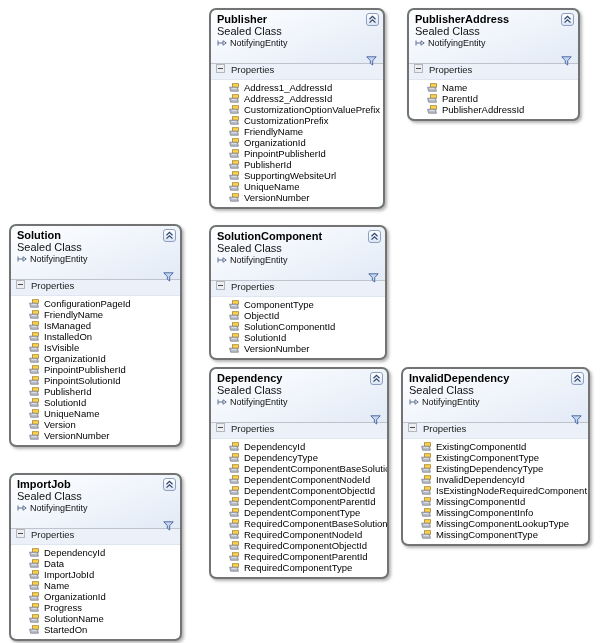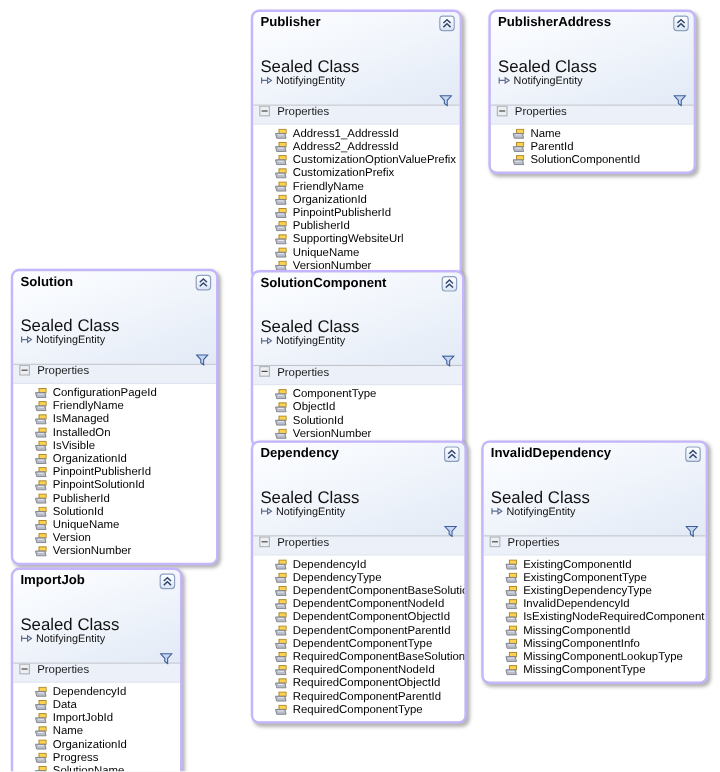--- a/index.html
+++ b/index.html
@@ -13,45 +13,44 @@
   }
   #canvas {
     position: relative;
     width: 600px;
     height: 643px;
     background: #ffffff;
     overflow: hidden;
   }
   .class-box {
     position: absolute;
-    background: #e5e5e5;
-    border: 2px solid #c4b5fd;
+    background: #15803d;
+    border: 2px solid #737373;
     border-radius: 7px;
     box-shadow: 2px 2px 3px rgba(90,90,90,0.45);
     overflow: hidden;
     box-sizing: border-box;
   }
   .hdr {
     position: relative;
     background: linear-gradient(160deg, #fdfeff 0%, #f2f6fc 45%, #e2eaf6 100%);
     padding: 3px 6px 0 6px;
   }
   .title {
     font-size: 11px;
     font-weight: bold;
     color: #000000;
     line-height: 13px;
     white-space: nowrap;
   }
   .modifier {
-    font-size: 14px;
+    font-size: 11px;
     color: #111111;
     line-height: 11px;
     white-space: nowrap;
-    margin-top: 24px;
   }
   .base-row {
     display: flex;
     align-items: center;
     gap: 3px;
     font-size: 9px;
     color: #111111;
     line-height: 12px;
     white-space: nowrap;
   }
@@ -340,21 +339,21 @@
     <span class="prop-name">ParentId</span>
   </div>
         <div class="row">
     <span class="prop-icon">
       <svg width="10" height="9" viewBox="0 0 10 9">
         <rect x="3.5" y="0.7" width="6" height="3.6" fill="#ffd24d" stroke="#a5862c" stroke-width="0.8"></rect>
         <path d="M0.6 4.2 L8.4 4.2 L9.4 8.2 L1.6 8.2 Z" fill="#b9bec9" stroke="#7e828e" stroke-width="0.8"></path>
         <line x1="2.6" y1="5.4" x2="7.6" y2="5.4" stroke="#eef0f4" stroke-width="0.7"></line>
       </svg>
     </span>
-    <span class="prop-name">SolutionComponentId</span>
+    <span class="prop-name">PublisherAddressId</span>
   </div>
       </div>
   </div>
     <div class="class-box" style="left: 9px; top: 224px; width: 173px;">
     <div class="hdr">
       <div class="title">Solution</div>
       <div class="modifier">Sealed Class</div>
       <div class="base-row">
         <span class="inherit-icon">
           <svg width="10" height="8" viewBox="0 0 10 8">
@@ -570,20 +569,30 @@
     <span class="prop-name">ObjectId</span>
   </div>
         <div class="row">
     <span class="prop-icon">
       <svg width="10" height="9" viewBox="0 0 10 9">
         <rect x="3.5" y="0.7" width="6" height="3.6" fill="#ffd24d" stroke="#a5862c" stroke-width="0.8"></rect>
         <path d="M0.6 4.2 L8.4 4.2 L9.4 8.2 L1.6 8.2 Z" fill="#b9bec9" stroke="#7e828e" stroke-width="0.8"></path>
         <line x1="2.6" y1="5.4" x2="7.6" y2="5.4" stroke="#eef0f4" stroke-width="0.7"></line>
       </svg>
     </span>
+    <span class="prop-name">SolutionComponentId</span>
+  </div>
+        <div class="row">
+    <span class="prop-icon">
+      <svg width="10" height="9" viewBox="0 0 10 9">
+        <rect x="3.5" y="0.7" width="6" height="3.6" fill="#ffd24d" stroke="#a5862c" stroke-width="0.8"></rect>
+        <path d="M0.6 4.2 L8.4 4.2 L9.4 8.2 L1.6 8.2 Z" fill="#b9bec9" stroke="#7e828e" stroke-width="0.8"></path>
+        <line x1="2.6" y1="5.4" x2="7.6" y2="5.4" stroke="#eef0f4" stroke-width="0.7"></line>
+      </svg>
+    </span>
     <span class="prop-name">SolutionId</span>
   </div>
         <div class="row">
     <span class="prop-icon">
       <svg width="10" height="9" viewBox="0 0 10 9">
         <rect x="3.5" y="0.7" width="6" height="3.6" fill="#ffd24d" stroke="#a5862c" stroke-width="0.8"></rect>
         <path d="M0.6 4.2 L8.4 4.2 L9.4 8.2 L1.6 8.2 Z" fill="#b9bec9" stroke="#7e828e" stroke-width="0.8"></path>
         <line x1="2.6" y1="5.4" x2="7.6" y2="5.4" stroke="#eef0f4" stroke-width="0.7"></line>
       </svg>
     </span>
@@ -864,21 +873,21 @@
       <svg width="10" height="9" viewBox="0 0 10 9">
         <rect x="3.5" y="0.7" width="6" height="3.6" fill="#ffd24d" stroke="#a5862c" stroke-width="0.8"></rect>
         <path d="M0.6 4.2 L8.4 4.2 L9.4 8.2 L1.6 8.2 Z" fill="#b9bec9" stroke="#7e828e" stroke-width="0.8"></path>
         <line x1="2.6" y1="5.4" x2="7.6" y2="5.4" stroke="#eef0f4" stroke-width="0.7"></line>
       </svg>
     </span>
     <span class="prop-name">MissingComponentType</span>
   </div>
       </div>
   </div>
-    <div class="class-box" style="left: 9px; top: 473px; width: 143px;">
+    <div class="class-box" style="left: 9px; top: 473px; width: 173px;">
     <div class="hdr">
       <div class="title">ImportJob</div>
       <div class="modifier">Sealed Class</div>
       <div class="base-row">
         <span class="inherit-icon">
           <svg width="10" height="8" viewBox="0 0 10 8">
             <line x1="1" y1="1.5" x2="1" y2="6.5" stroke="#5f6f8f" stroke-width="1"></line>
             <line x1="1" y1="4" x2="6" y2="4" stroke="#5f6f8f" stroke-width="1"></line>
             <path d="M6 1.8 L9.2 4 L6 6.2 Z" fill="#ffffff" stroke="#5f6f8f" stroke-width="1"></path>
           </svg>

